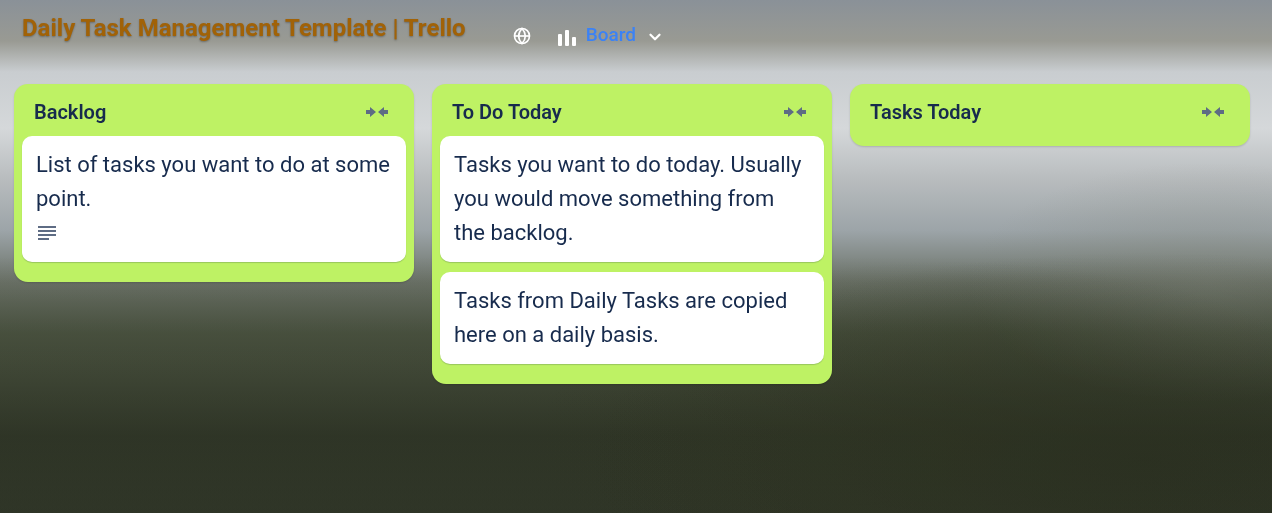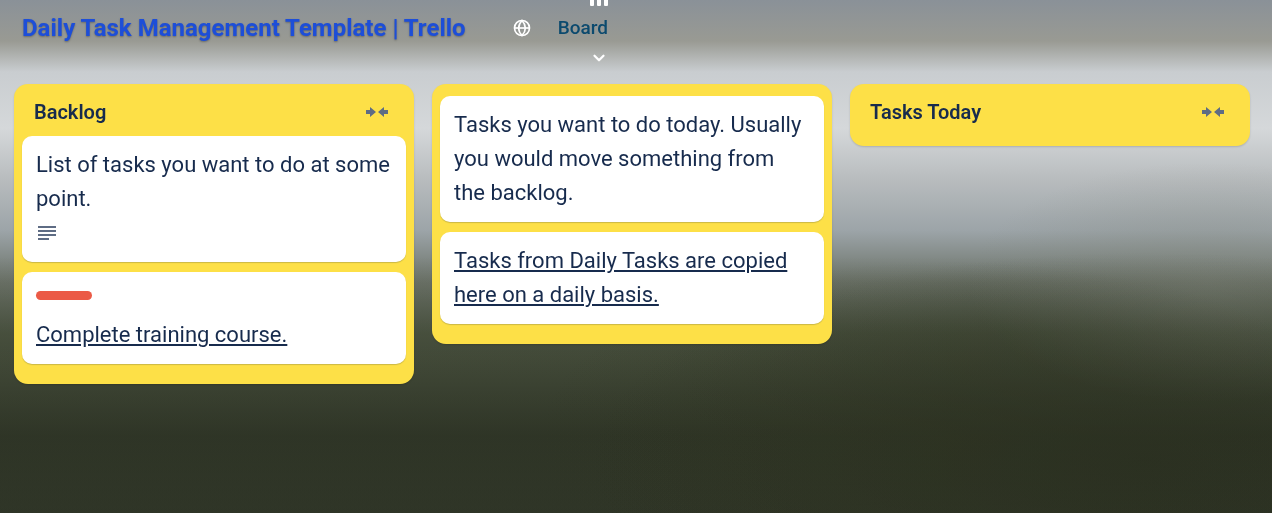--- a/index.html
+++ b/index.html
@@ -39,43 +39,42 @@
       position: relative;
       display: flex;
       align-items: center;
       gap: 12px;
       padding: 10px 22px 16px;
       color: #fff;
     }
     .board-title {
       font-size: 24px;
       font-weight: 700;
-      color: #1d4ed8;
+      color: #a16207;
       text-shadow: 0 1px 2px rgba(0,0,0,0.3);
     }
     .template-badge {
       background: #dfe1e6;
       color: #172b4d;
       font-size: 16px;
       font-weight: 500;
       padding: 6px 12px;
       border-radius: 4px;
       margin-left: 6px;
     }
     .header-btn {
       display: inline-flex;
       align-items: flex-end;
       justify-content: center;
       min-width: 36px;
       height: 36px;
       padding: 0 8px;
       border-radius: 4px;
-      color: #0c4a6e;
+      color: #3b82f6;
       cursor: pointer;
-      flex-direction: column;
     }
     .board-view-btn {
       gap: 10px;
       font-size: 19px;
       font-weight: 500;
       min-width: auto;
       padding: 0 6px;
     }
     .board-view-icon {
       display: inline-flex;
@@ -97,21 +96,21 @@
     }
     .board-area {
       position: relative;
       display: flex;
       align-items: flex-start;
       gap: 18px;
       padding: 22px 14px 0;
     }
     .list {
       width: 400px;
-      background: #fde047;
+      background: #bef264;
       border-radius: 14px;
       padding: 12px 8px 10px;
       box-shadow: 0 1px 2px rgba(0,0,0,0.15);
       flex-shrink: 0;
     }
     .list-header {
       display: flex;
       align-items: center;
       justify-content: space-between;
       padding: 4px 12px 12px;
@@ -134,21 +133,21 @@
       background: #fff;
       border-radius: 10px;
       padding: 12px 14px 12px;
       margin-bottom: 10px;
       box-shadow: 0 1px 1px rgba(9,30,66,0.2);
       color: #172b4d;
       font-size: 22px;
       line-height: 1.55;
       cursor: pointer;
     }
-    .card:last-child { margin-bottom: 10px; text-decoration: underline; }
+    .card:last-child { margin-bottom: 10px; }
     .label-pill {
       display: inline-block;
       width: 56px;
       height: 9px;
       border-radius: 5px;
       margin-bottom: 8px;
     }
     .label-red { background: #eb5a46; }
     .label-orange { background: #faab3e; }
     .desc-icon {
@@ -209,27 +208,34 @@
       <div>List of tasks you want to do at some point.</div>
       <span class="desc-icon">
         <svg width="18" height="14" viewBox="0 0 18 14" fill="#5e6c84">
           <rect x="0" y="0" width="18" height="2"></rect>
           <rect x="0" y="4" width="18" height="2"></rect>
           <rect x="0" y="8" width="18" height="2"></rect>
           <rect x="0" y="12" width="11" height="2"></rect>
         </svg>
       </span>
     </div>
-    <div class="card">
-      <span class="label-pill label-red"></span>
-      <div>Complete training course.</div>
-    </div>
   </div>
 
   <div class="list">
+    <div class="list-header">
+      <span class="list-title">To Do Today</span>
+      <span class="collapse-btn">
+        <span>
+          <svg width="26" height="14" viewBox="0 0 26 14" fill="#5e6c84">
+            <path d="M0 7 L6 2 L6 5 L10 5 L10 9 L6 9 L6 12 Z" transform="translate(14,0)"></path>
+            <path d="M10 7 L4 2 L4 5 L0 5 L0 9 L4 9 L4 12 Z" transform="translate(2,0)"></path>
+          </svg>
+        </span>
+      </span>
+    </div>
     <div class="card">
       <div>Tasks you want to do today. Usually you would move something from the backlog.</div>
     </div>
     <div class="card">
       <div>Tasks from Daily Tasks are copied here on a daily basis.</div>
     </div>
   </div>
 
   <div class="list">
     <div class="list-header">

